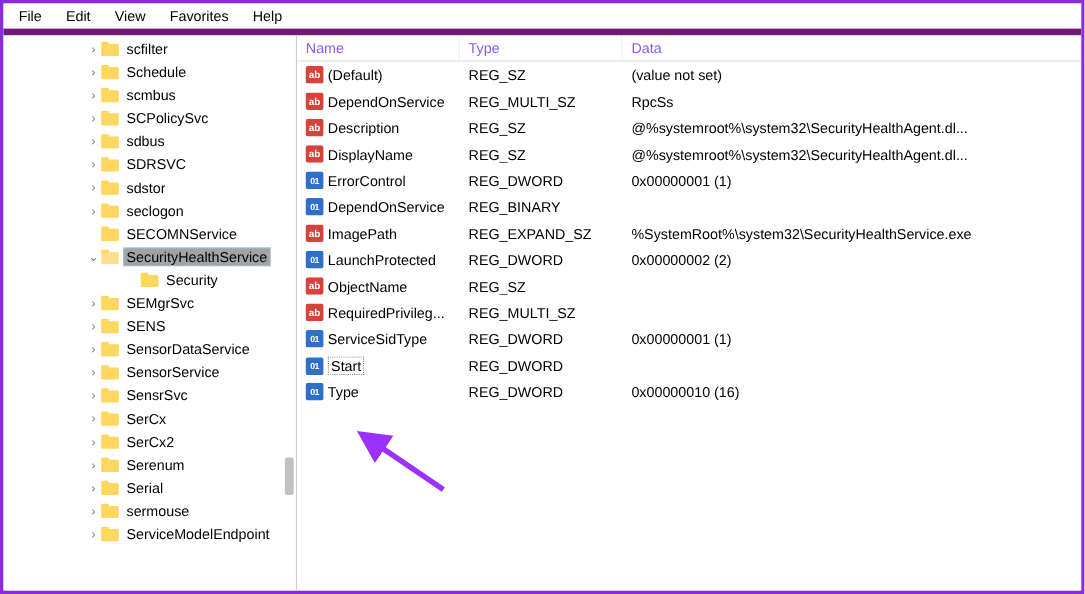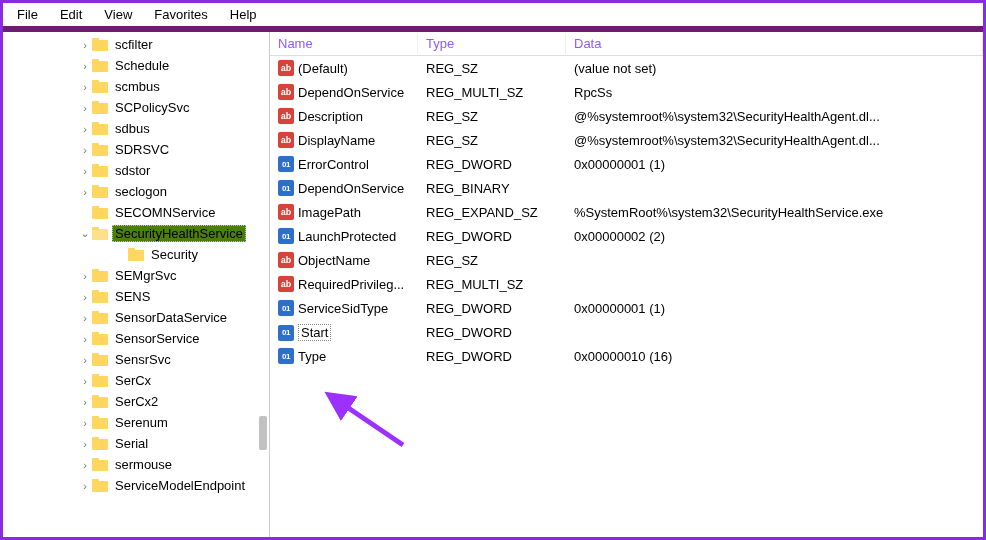--- a/index.html
+++ b/index.html
@@ -14,21 +14,21 @@
   .tree-scrollbar { position: absolute; right: 2px; top: 0; bottom: 0; width: 8px; }
   .tree-scrollbar-thumb { position: absolute; width: 8px; height: 34px; top: 384px; background: #c1c1c1; border-radius: 2px; }
   .tree-pane ul { list-style: none; }
   .tree-pane li { white-space: nowrap; }
   .tree-row { display: flex; align-items: center; height: 21px; }
   .tree-row .exp { width: 14px; text-align: center; color: #777; font-size: 11px; display: inline-block; }
   .tree-row .folder-icon { width: 16px; height: 13px; margin: 0 4px 0 0; display: inline-block; position: relative; }
   .folder-icon::before { content: ""; position: absolute; left: 0; top: 2px; width: 16px; height: 11px; background: #ffd75e; border-radius: 1px; }
   .folder-icon::after { content: ""; position: absolute; left: 0; top: 0; width: 7px; height: 3px; background: #ffd75e; border-radius: 1px 1px 0 0; }
   .folder-icon.open::before { background: #ffe08a; }
-  .tree-row.selected .label-box { background: #4d7c0f; border: 1px dotted #99d1ff; padding: 0 2px; }
+  .tree-row.selected .label-box { background: #a3a3a3; border: 1px dotted #99d1ff; padding: 0 2px; }
   .tree-row .label-box { padding: 0 3px; }
   .list-pane { flex: 1; overflow: hidden; }
   .list-header { display: flex; border-bottom: 1px solid #ddd; height: 24px; align-items: center; }
   .list-header .col { padding: 3px 8px; border-right: 1px solid #eee; font-size: 13px; color: #8b5cf6; }
   .list-header .col.name { width: 148px; }
   .list-header .col.type { width: 148px; }
   .list-header .col.data { flex: 1; }
   .list-body { }
   .value-row { display: flex; align-items: center; height: 24px; }
   .value-row .cell { padding: 0 8px; white-space: nowrap; overflow: hidden; text-overflow: ellipsis; }

